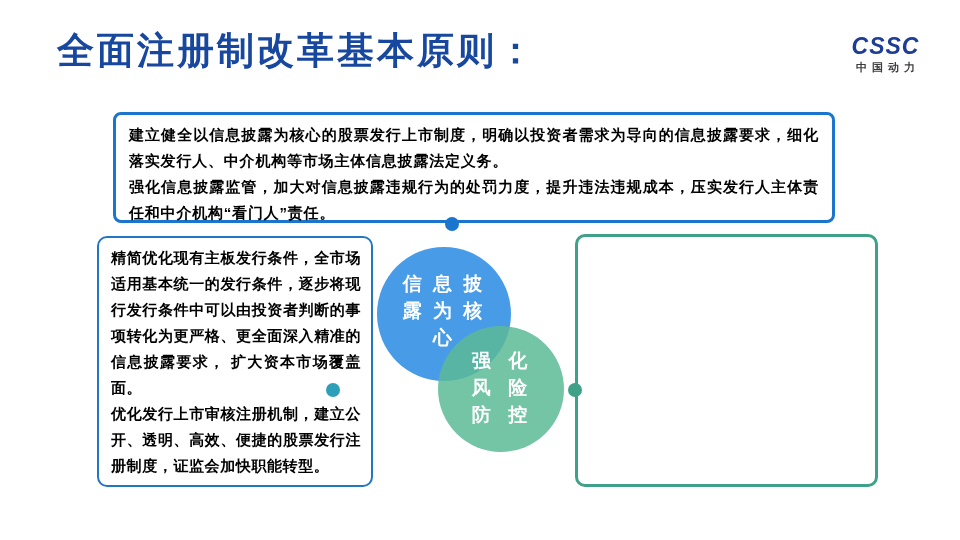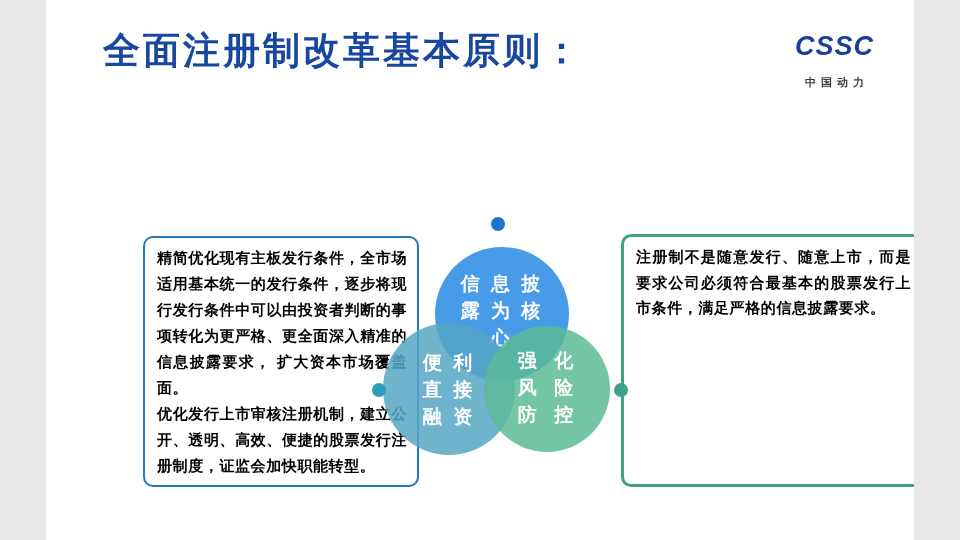--- a/index.html
+++ b/index.html
@@ -1,34 +1,34 @@
 <!DOCTYPE html>
 <html><head>
 <meta charset="utf-8">
 <style>
   * { margin:0; padding:0; box-sizing:border-box; }
   html,body { background:#e8e8e8; }
   .slide {
-    position:relative; width:868px; height:540px; background:#ffffff;
+    position:relative; width:960px; height:540px; background:#ffffff;
     margin:0 auto; overflow:hidden;
     font-family:"Liberation Sans","DejaVu Sans",sans-serif;
   }
   .title {
     position:absolute; left:57px; top:26px;
     font-size:37px; font-weight:900; color:#17479E;
     letter-spacing:3px; white-space:nowrap;
   }
   .logo { position:absolute; right:40px; top:32px; text-align:center; }
   .logo-brand {
-    font-size:27px; font-weight:900; font-style:italic; color:#1E3D96;
+    font-size:23px; font-weight:900; font-style:italic; color:#1E3D96;
     letter-spacing:1px; line-height:28px;
   }
   .logo-name {
     font-size:11px; font-weight:bold; color:#3c3c3c;
-    letter-spacing:5px; margin-top:15px; padding-left:5px;
+    letter-spacing:5px; margin-top:0; padding-left:5px;
   }
   .box { position:absolute; background:#ffffff; }
   .box p {
     color:#000; font-weight:bold; text-align:justify;
   }
   .top-box {
     left:113px; top:112px; width:722px; height:111px;
     border:3px solid #1B75CC; border-radius:8px;
     padding:7px 13px 0 13px; z-index:2;
   }
@@ -42,21 +42,21 @@
   .right-box {
     left:575px; top:234px; width:303px; height:253px;
     border:3px solid #3FA188; border-radius:10px;
     padding:7px 10px 0 12px; z-index:2;
   }
   .right-box p { font-size:15px; line-height:25.5px; letter-spacing:0.6px; }
   .circle {
     position:absolute; border-radius:50%;
     display:flex; flex-direction:column; align-items:center; justify-content:center;
   }
-  .circle-blue  { left:389px; top:247px; width:134px; height:134px;
+  .circle-blue  { left:377px; top:247px; width:134px; height:134px;
                   background:rgba(62,151,230,0.95); z-index:3; }
   .circle-teal  { left:337px; top:323px; width:132px; height:132px;
                   background:rgba(86,166,196,0.85); z-index:4; }
   .circle-green { left:438px; top:326px; width:126px; height:126px;
                   background:rgba(92,186,150,0.85); z-index:5;font-family:Liberation Mono, monospace; }
   .circle .vline {
     color:#ffffff; font-weight:bold; font-size:19px;
     letter-spacing:3px; line-height:27px; text-align:center; white-space:pre;
   }
   .circle-blue .vlabel { transform:translateY(-4px); }
@@ -70,45 +70,41 @@
 
 <div class="slide">
 
   <div class="title">全面注册制改革基本原则：</div>
 
   <div class="logo">
     <div class="logo-brand">CSSC</div>
     <div class="logo-name">中国动力</div>
   </div>
 
+  <div class="box top-box">
+    <p>建立健全以信息披露为核心的股票发行上市制度，明确以投资者需求为导向的信息披露要求，细化落实发行人、中介机构等市场主体信息披露法定义务。</p>
+    <p>强化信息披露监管，加大对信息披露违规行为的处罚力度，提升违法违规成本，压实发行人主体责任和中介机构“看门人”责任。</p>
+  </div>
 
   <div class="box left-box">
     <p>精简优化现有主板发行条件，全市场适用基本统一的发行条件，逐步将现行发行条件中可以由投资者判断的事项转化为更严格、更全面深入精准的信息披露要求， 扩大资本市场覆盖面。</p>
     <p>优化发行上市审核注册机制，建立公开、透明、高效、便捷的股票发行注册制度，证监会加快职能转型。</p>
   </div>
 
   <div class="box right-box">
-    <p>注册制不是随意发行、随意上市，而是要求公司必须符合最基本的股票发行上市条件，满足严格的信息披露要求。</p>
   </div>
 
   <div class="circle circle-blue">
     <div class="vlabel">
       <div class="vline">信 息 披</div>
       <div class="vline">露 为 核</div>
       <div class="vline">心</div>
     </div>
   </div>
 
-  <div class="circle circle-teal">
-    <div class="vlabel">
-      <div class="vline">便 利</div>
-      <div class="vline">直 接</div>
-      <div class="vline">融 资</div>
-    </div>
-  </div>
 
   <div class="circle circle-green">
     <div class="vlabel">
       <div class="vline">强 化</div>
       <div class="vline">风 险</div>
       <div class="vline">防 控</div>
     </div>
   </div>
 
   <div class="dot dot-blue"></div>

